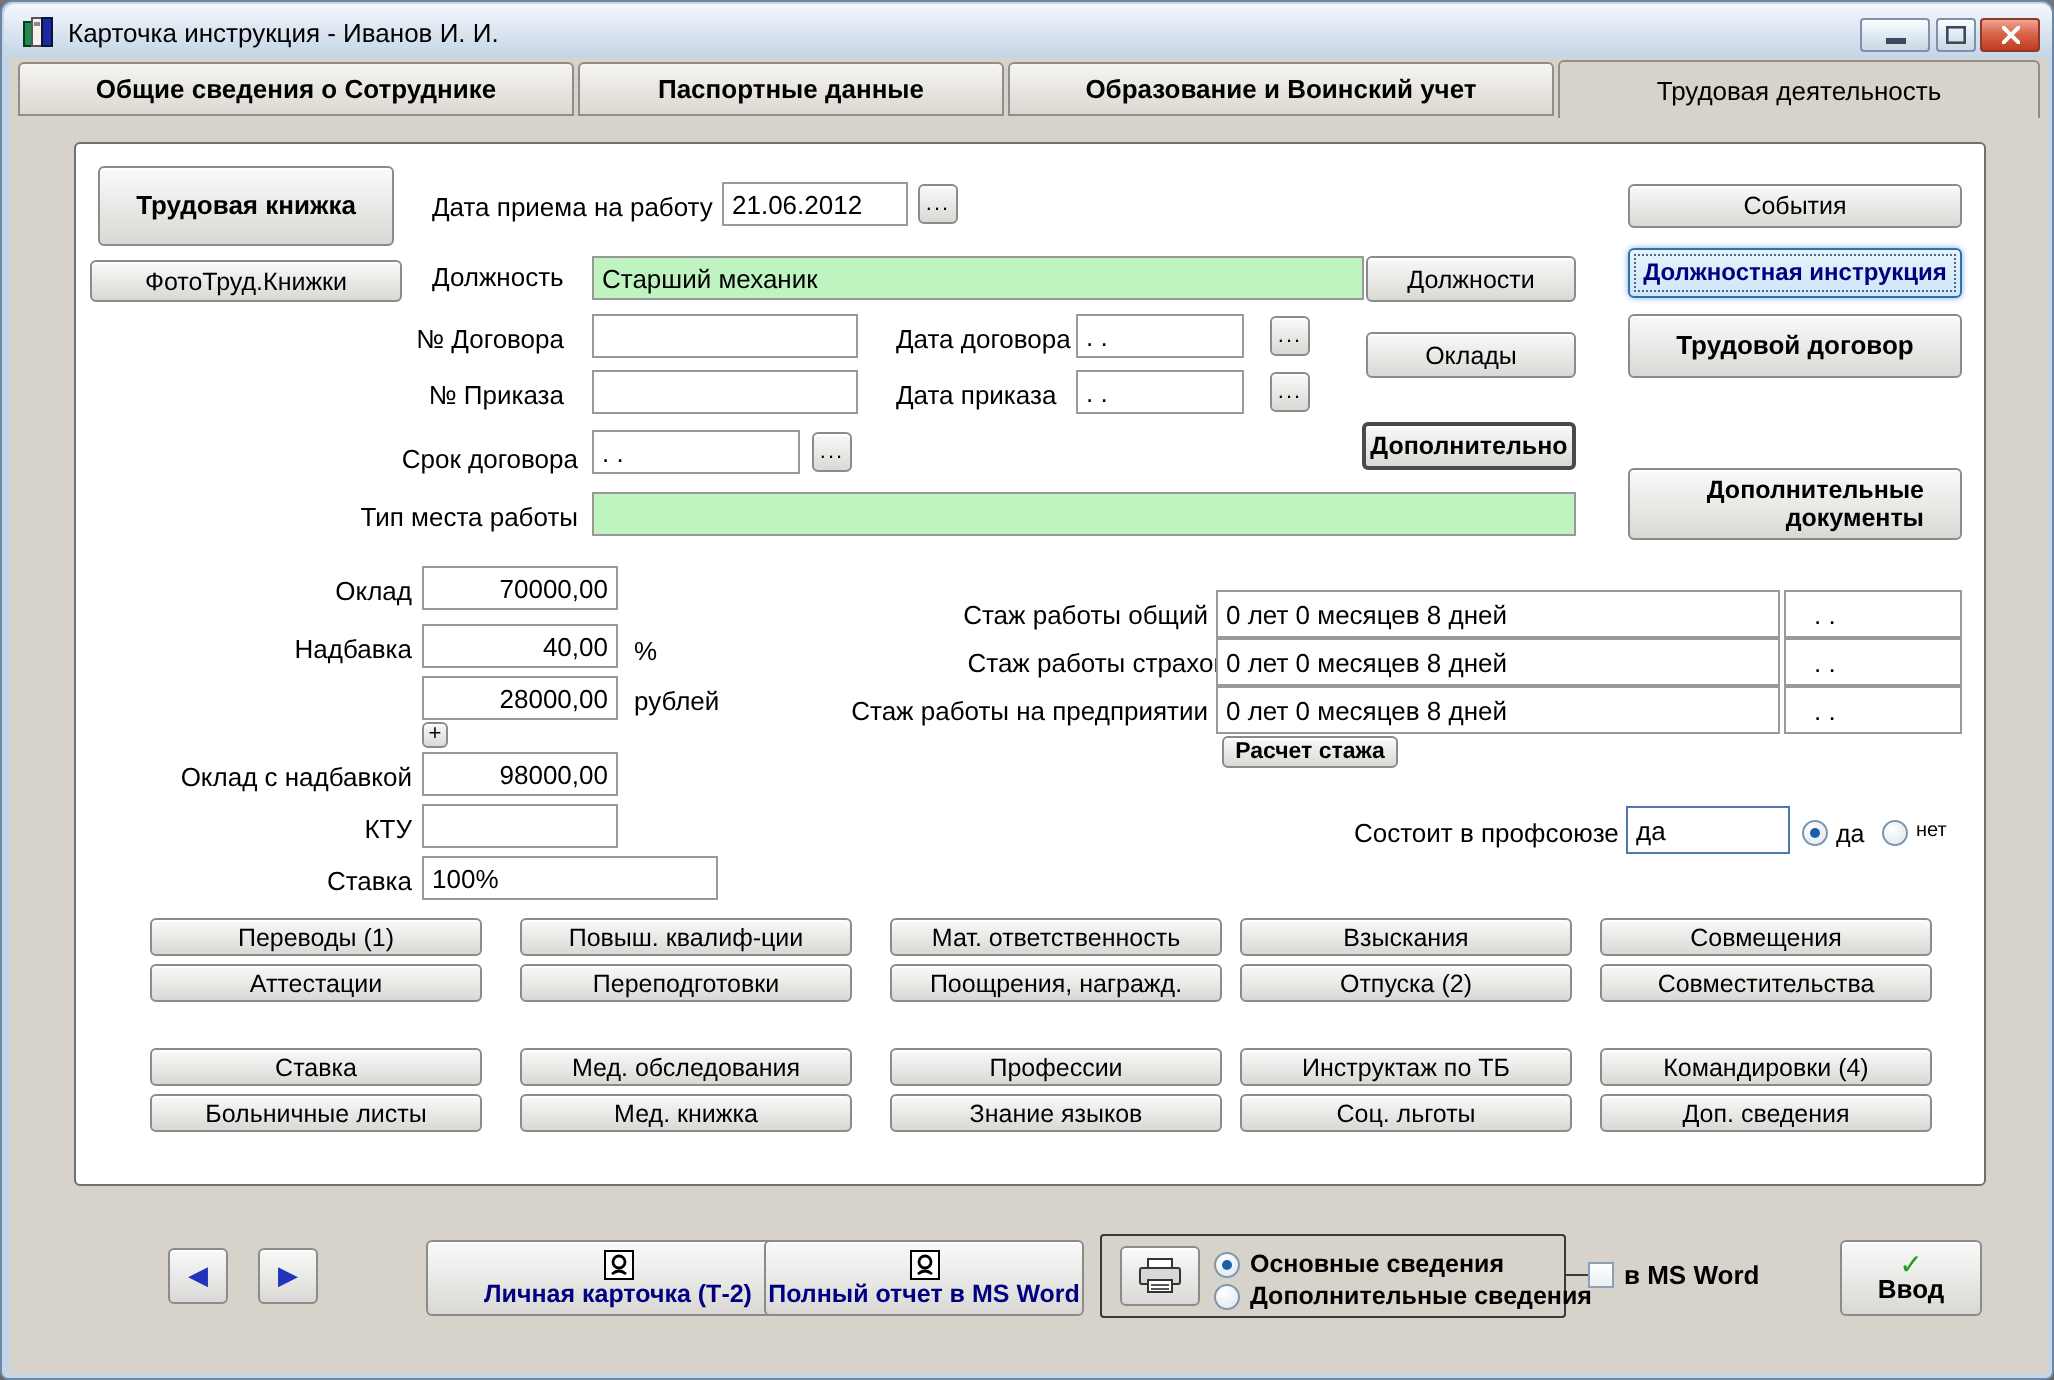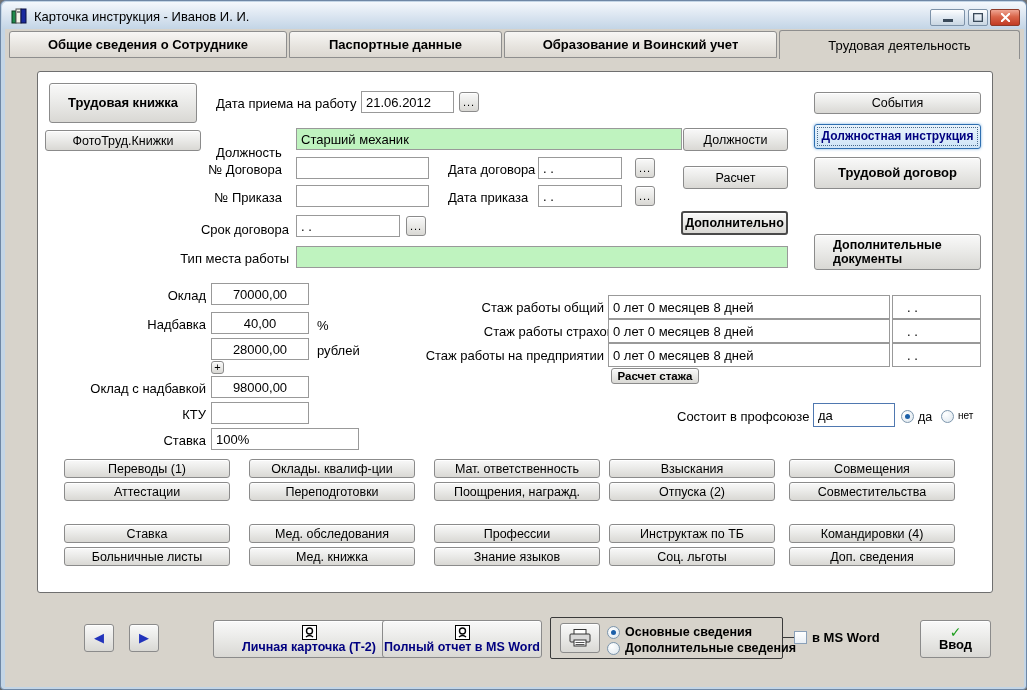--- a/index.html
+++ b/index.html
@@ -20,49 +20,49 @@
   .page{ position:absolute; left:4px; top:28px; width:1019px; height:658px; background:#d7d3cb; }
 
   .tab{ position:absolute; top:30px; height:27px; display:flex; align-items:center; justify-content:center;
         background:linear-gradient(#f7f6f4,#e6e3de 60%,#dcd8d1); border:1px solid #8e8e8e; border-radius:3px 3px 0 0;
         font-weight:bold; font-size:13px; cursor:default; }
   .tab.active{ top:29px; height:29px; background:#d7d3cb; border-bottom:none; font-weight:normal; z-index:3; }
 
   .panel{ position:absolute; left:36px; top:70px; width:956px; height:522px; background:#fff;
           border:1px solid #6f6f6f; border-radius:3px; }
 
-  .btn{ position:absolute; display:flex; align-items:center; justify-content:center; text-align:left;
+  .btn{ position:absolute; display:flex; align-items:center; justify-content:center; text-align:right;
         background:linear-gradient(#f9f9f9,#ebebe9 45%,#d9d8d4); border:1px solid #8b8b8b; border-radius:3px;
         font-size:12.5px; cursor:default; box-shadow:inset 0 1px 0 #fff; line-height:1.12; }
   .btn.bold{ font-weight:bold; }
   .btn.focus{ border:1px solid #2f6fb0; background:linear-gradient(#e9f3fc,#cfe5f7);
               box-shadow:0 0 3px #7ab0e0; outline:1px dotted #4a6a8a; outline-offset:-4px;
               color:#000080; font-weight:bold; font-size:12px; }
   .btn.default-btn{ border:2px solid #4a4a4a; font-weight:bold; }
   .navy{ color:#000080; }
 
   .lbl{ position:absolute; white-space:nowrap; font-size:13px; }
   .rlbl{ position:absolute; text-align:right; white-space:nowrap; font-size:13px; }
 
   .field{ position:absolute; background:#fff; border:1px solid #999; font-family:inherit;
           font-size:13px; padding:0 4px; color:#000; }
   .field.green{ background:#bff3bf; }
-  .field.num{ text-align:center; }
+  .field.num{ text-align:right; }
   .field.blue-border{ border:1px solid #4f78b0; }
 
   .browse{ font-size:11px; letter-spacing:1px; }
 
   .radio{ position:absolute; width:13px; height:13px; border-radius:50%;
           border:1px solid #7d96ad; background:radial-gradient(circle at 35% 30%,#fff,#dce6ee); }
   .radio.sel::after{ content:''; position:absolute; left:3px; top:3px; width:5px; height:5px;
                      border-radius:50%; background:#1c5fa8; }
   .checkbox{ position:absolute; width:13px; height:13px; border:1px solid #8aa0b8;
              background:linear-gradient(#fff,#e9eff5); }
 
-  .grid-btn{ width:166px; height:19px; }
+  .grid-btn{ width:166px; height:19px;margin-left:11px; }
   .arrow{ color:#2233bb; font-size:13px; }
   .check-glyph{ color:#1e9e1e; font-weight:bold; font-size:14px; line-height:12px; }
   .stack{ display:flex; flex-direction:column; align-items:center; justify-content:center; }
   .connector{ position:absolute; background:#3a3a3a; }
   .group-box{ position:absolute; border:1px solid #3a3a3a; border-radius:2px; }
 </style>
 </head>
 <body>
 
 <div class="window">
@@ -115,21 +115,21 @@
   <div class="btn" style="left:44px;top:129px;width:156px;height:21px">
       <span>ФотоТруд.Книжки</span>
     </div>
 
   <div class="lbl" style="left:215px;top:95px">Дата приема на работу</div>
   <input class="field" style="left: 360px; top: 90px; width: 93px; height: 22px;" value="21.06.2012">
   <div class="btn browse" style="left:458px;top:91px;width:20px;height:20px">
       <span>...</span>
     </div>
 
-  <div class="lbl" style="left:215px;top:144px">Должность</div>
+  <div class="lbl" style="left:215px;top:130px">Должность</div>
   <input class="field green" style="left: 295px; top: 127px; width: 386px; height: 22px;" value="Старший механик">
   <div class="btn" style="left:682px;top:127px;width:105px;height:23px">
       <span>Должности</span>
     </div>
 
   <div class="rlbl" style="left:180px;top:161px;width:101px">№ Договора</div>
   <input class="field" style="left: 295px; top: 156px; width: 133px; height: 22px;" value="">
   <div class="lbl" style="left:447px;top:161px">Дата договора</div>
   <input class="field" style="left: 537px; top: 156px; width: 84px; height: 22px;" value=". .">
   <div class="btn browse" style="left:634px;top:157px;width:20px;height:20px">
@@ -137,21 +137,21 @@
     </div>
 
   <div class="rlbl" style="left:180px;top:189px;width:101px">№ Приказа</div>
   <input class="field" style="left: 295px; top: 184px; width: 133px; height: 22px;" value="">
   <div class="lbl" style="left:447px;top:189px">Дата приказа</div>
   <input class="field" style="left: 537px; top: 184px; width: 84px; height: 22px;" value=". .">
   <div class="btn browse" style="left:634px;top:185px;width:20px;height:20px">
       <span>...</span>
     </div>
   <div class="btn" style="left:682px;top:165px;width:105px;height:23px">
-      <span>Расчет</span>
+      <span>Оклады</span>
     </div>
 
   <div class="rlbl" style="left:180px;top:221px;width:108px">Срок договора</div>
   <input class="field" style="left: 295px; top: 214px; width: 104px; height: 22px;" value=". .">
   <div class="btn browse" style="left:405px;top:215px;width:20px;height:20px">
       <span>...</span>
     </div>
   <div class="btn default-btn" style="left:680px;top:210px;width:107px;height:24px">
       <span>Дополнительно</span>
     </div>
@@ -206,21 +206,21 @@
   <input class="field blue-border" style="left: 812px; top: 402px; width: 82px; height: 24px;" value="да">
   <span class="radio sel" style="left:900px;top:409px"></span>
   <div class="lbl" style="left:917px;top:409px;font-size:12.5px">да</div>
   <span class="radio" style="left:940px;top:409px"></span>
   <div class="lbl" style="left:957px;top:409px;font-size:10px">нет</div>
 
   <div class="btn grid-btn" style="left:63px;top:458px">
       <span>Переводы (1)</span>
     </div>
   <div class="btn grid-btn" style="left:248px;top:458px">
-      <span>Оклады. квалиф-ции</span>
+      <span>Повыш. квалиф-ции</span>
     </div>
   <div class="btn grid-btn" style="left:433px;top:458px">
       <span>Мат. ответственность</span>
     </div>
   <div class="btn grid-btn" style="left:608px;top:458px">
       <span>Взыскания</span>
     </div>
   <div class="btn grid-btn" style="left:788px;top:458px">
       <span>Совмещения</span>
     </div>

